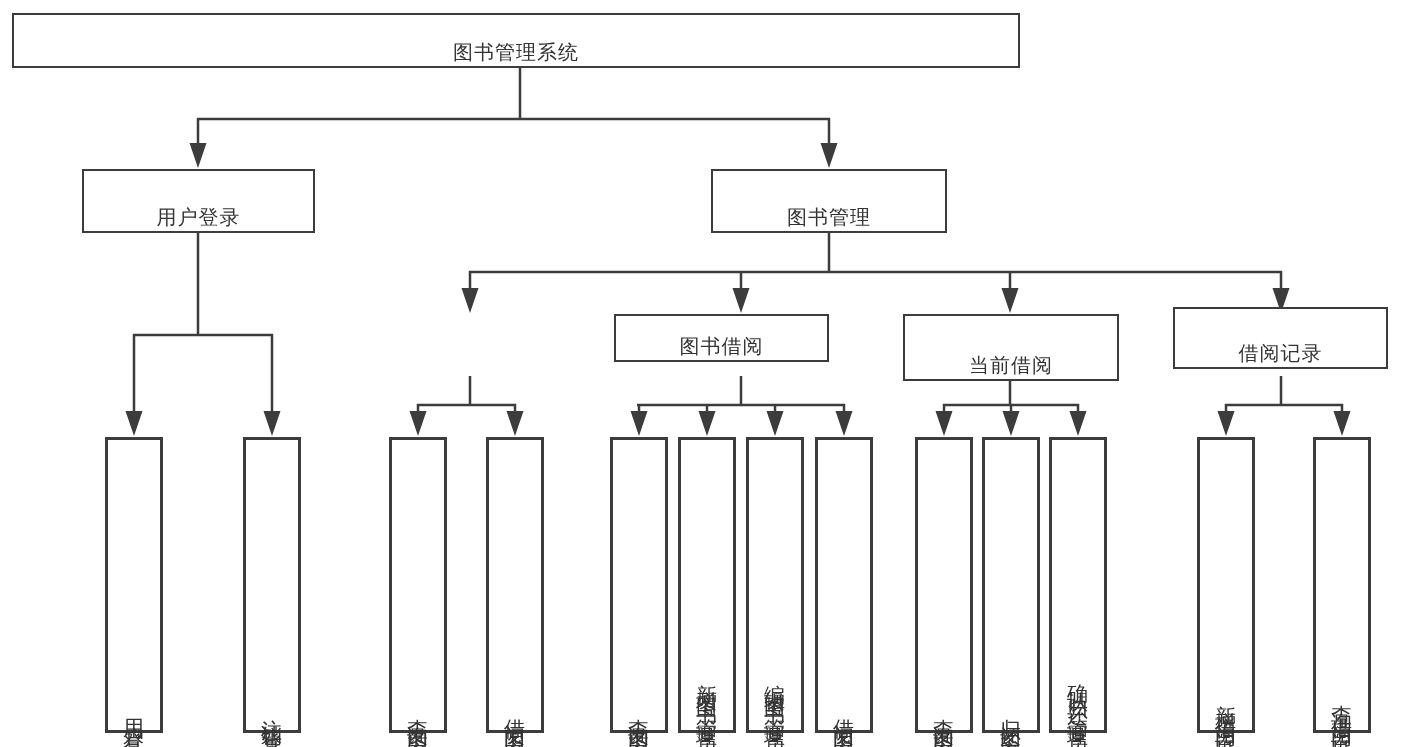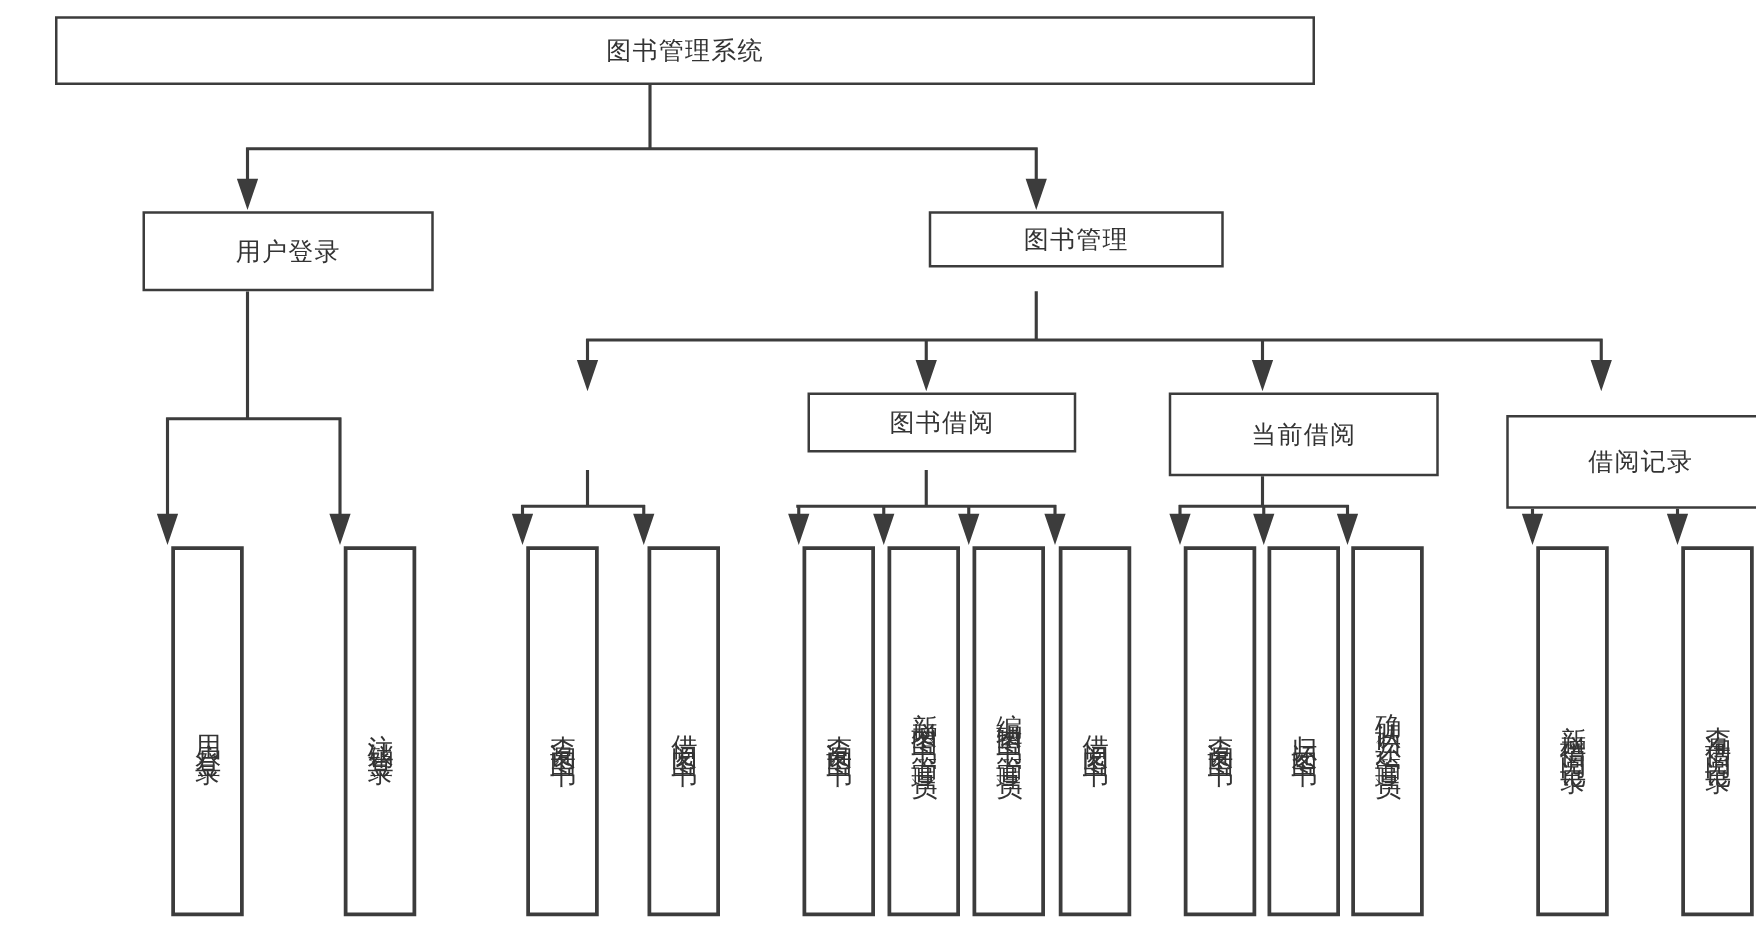--- a/index.html
+++ b/index.html
@@ -11,21 +11,21 @@
     position:relative; width:1405px; height:747px; overflow:hidden;
     background:var(--background);
     font-family:"Liberation Sans","DejaVu Sans",sans-serif;
     color:var(--text);
   }
   .connectors{position:absolute;left:0;top:0;}
   .connectors .lines{fill:none;stroke:var(--line);stroke-width:2.5;}
   .connectors .arrows{fill:var(--line);stroke:none;}
   .hbox,.vbox{
     position:absolute; box-sizing:border-box; background:var(--box-fill);
-    display:flex; align-items:center; justify-content:center;margin-left:32px;
+    display:flex; align-items:flex-end; justify-content:center;
   }
   .hbox{border:2px solid var(--box-border); font-size:20px; letter-spacing:1px;}
   .hbox.thin{border-width:2px;}
   .vbox{border:3px solid var(--box-border); top:437px; width:58px; height:296px;}
   .vbox span{
     writing-mode:vertical-rl; text-orientation:mixed;
     font-size:21px; line-height:1; letter-spacing:7px; color:var(--text);
     white-space:nowrap;
   }
   .hbox span{color:var(--text);}
@@ -60,31 +60,31 @@
       M1226 436l-8.5-25h17Z M1342 436l-8.5-25h17Z"></path>
   </svg>
 
   <div class="hbox thin" style="left:12px;top:13px;width:1008px;height:55px">
     <span>图书管理系统</span>
   </div>
 
   <div class="hbox" style="left:82px;top:169px;width:233px;height:64px">
     <span>用户登录</span>
   </div>
-  <div class="hbox" style="left:711px;top:169px;width:236px;height:45px">
+  <div class="hbox" style="left:711px;top:169px;width:236px;height:64px">
     <span>图书管理</span>
   </div>
 
   <div class="hbox" style="left:614px;top:314px;width:215px;height:48px">
     <span>图书借阅</span>
   </div>
   <div class="hbox" style="left:903px;top:314px;width:216px;height:67px">
     <span>当前借阅</span>
   </div>
-  <div class="hbox" style="left:1173px;top:332px;width:215px;height:75px">
+  <div class="hbox" style="left:1173px;top:307px;width:215px;height:62px">
     <span>借阅记录</span>
   </div>
 
   <div class="vbox" style="left:105px">
     <span>用户登录</span>
   </div>
   <div class="vbox" style="left:243px">
     <span>注销登录</span>
   </div>
 

